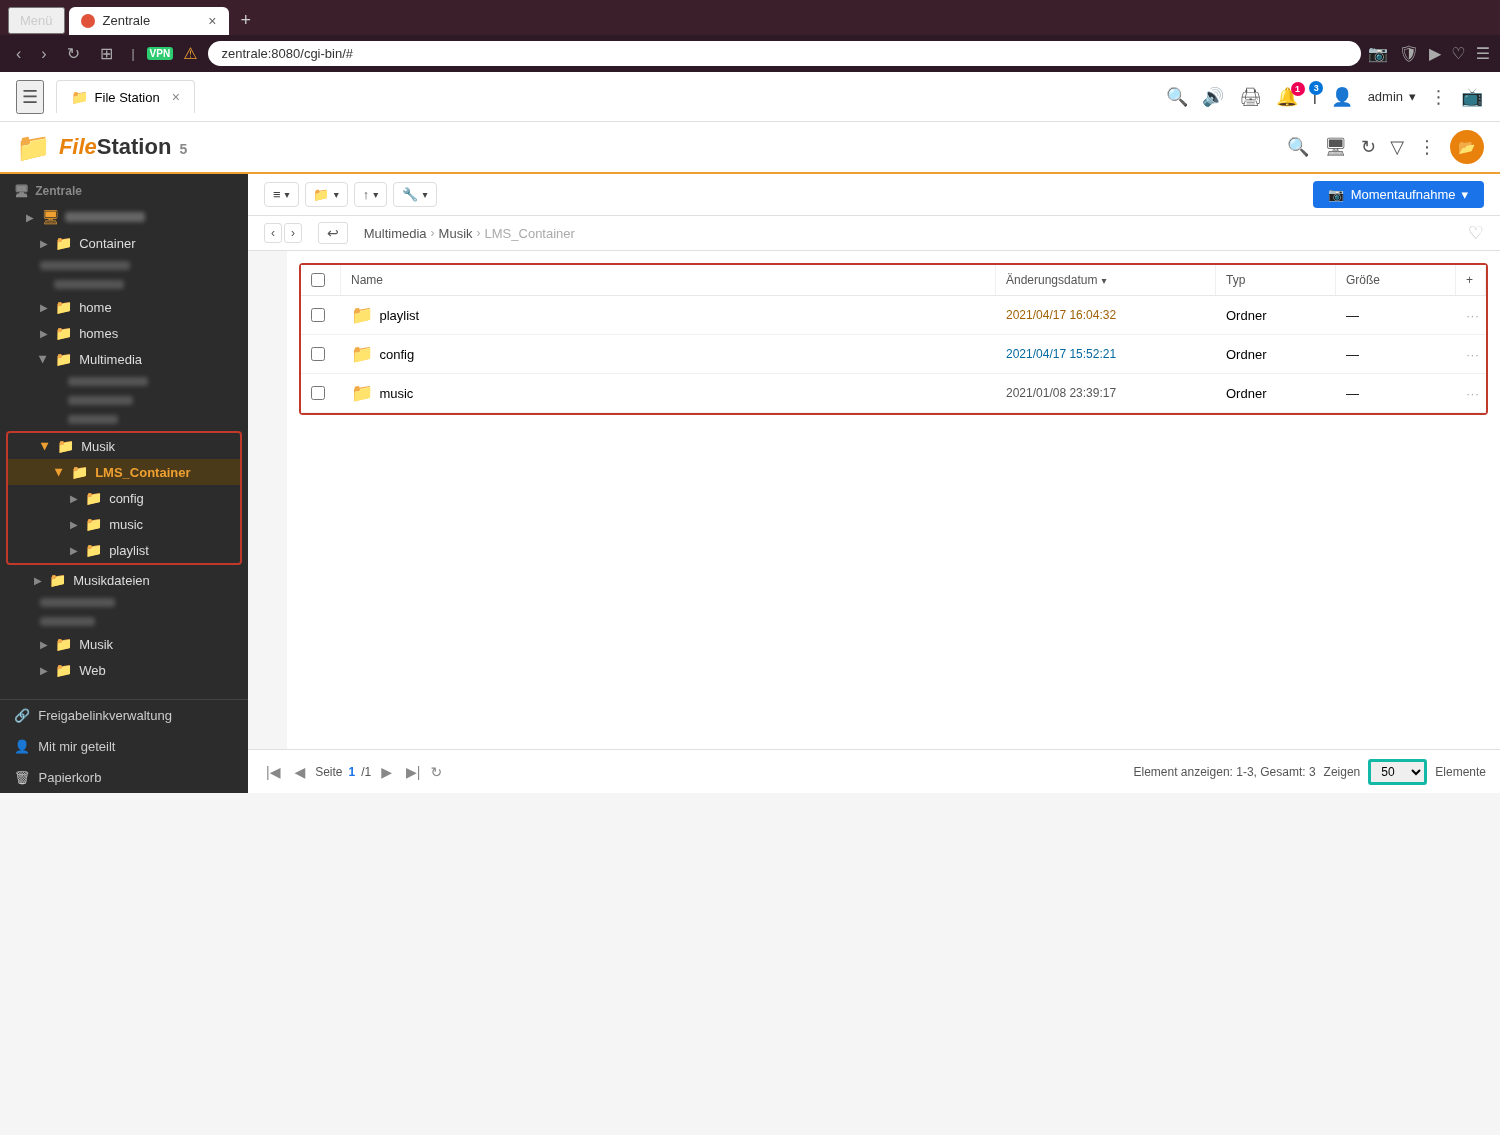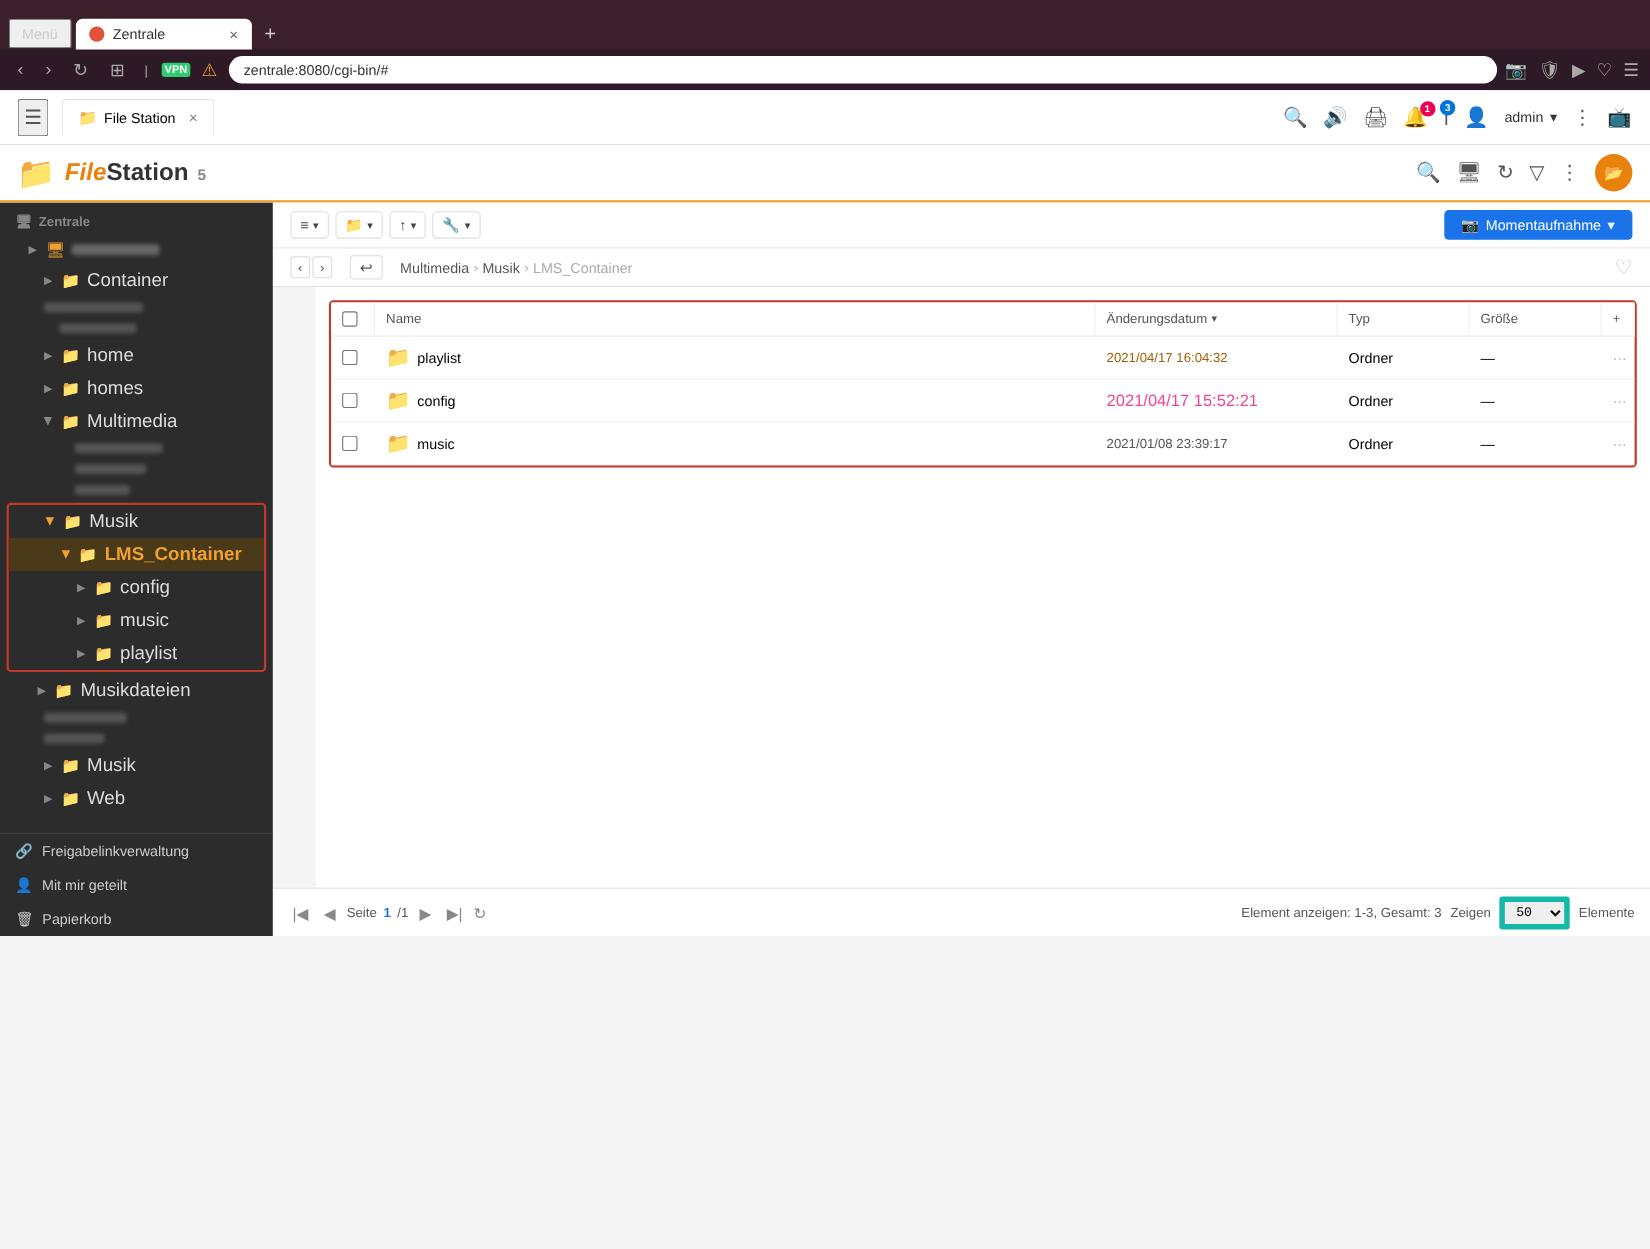--- a/index.html
+++ b/index.html
@@ -1,20 +1,20 @@
 <!DOCTYPE html>
 <html><head>
   <meta charset="utf-8">
   <style>
     * { box-sizing: border-box; margin: 0; padding: 0; }
     body { font-family: -apple-system, BlinkMacSystemFont, 'Segoe UI', sans-serif; font-size: 13px; background: #f5f5f5; overflow: hidden; }
 
     
     .browser-chrome { background: #3b1f2b; color: #fff; }
-    .browser-tab-bar { display: flex; align-items: center; padding: 16px 8px 0; gap: 4px; }
+    .browser-tab-bar { display: flex; align-items: center; padding: 6px 8px 0; gap: 4px; }
     .browser-menu-btn { padding: 4px 10px; font-size: 13px; color: #ccc; cursor: pointer; }
     .browser-tab { display: flex; align-items: center; background: #fff; color: #333; border-radius: 6px 6px 0 0; padding: 6px 12px; font-size: 13px; gap: 8px; min-width: 160px; }
     .browser-tab .tab-favicon { width: 14px; height: 14px; background: #e0523a; border-radius: 50%; display: inline-block; }
     .browser-tab .tab-close { margin-left: auto; cursor: pointer; color: #666; font-size: 14px; }
     .browser-new-tab { background: none; border: none; color: #ccc; font-size: 18px; cursor: pointer; padding: 4px 8px; }
     .browser-nav-bar { display: flex; align-items: center; padding: 6px 10px; gap: 8px; background: #2e1a26; }
     .nav-btn { background: none; border: none; color: #aaa; cursor: pointer; font-size: 16px; padding: 2px 6px; }
     .address-bar { flex: 1; background: #fff; border-radius: 20px; padding: 5px 14px; font-size: 13px; color: #333; }
     .browser-icons { display: flex; gap: 10px; align-items: center; color: #aaa; font-size: 16px; }
     .browser-icons span { cursor: pointer; }
@@ -44,21 +44,21 @@
     .title-bar-right { margin-left: auto; display: flex; align-items: center; gap: 14px; color: #555; }
     .title-icon { font-size: 18px; cursor: pointer; }
     .orange-circle { width: 34px; height: 34px; background: #e8820c; border-radius: 50%; display: flex; align-items: center; justify-content: center; color: #fff; font-size: 14px; cursor: pointer; }
 
     
     .sidebar { width: 248px; background: #2c2c2c; color: #ccc; overflow-y: auto; flex-shrink: 0; font-size: 13px; }
     .sidebar-section-header { display: flex; align-items: center; gap: 6px; padding: 10px 14px 6px; font-size: 12px; color: #888; font-weight: bold; }
     .sidebar-item { display: flex; align-items: center; gap: 6px; padding: 5px 14px; cursor: pointer; }
     .folder-icon { color: #f0a030; font-size: 14px; }
     .folder-icon.orange-sel { color: #f0a030; }
-    .sidebar-item .item-name { color: #ddd; font-size: 17px; }
+    .sidebar-item .item-name { color: #ddd; font-size: 13px; }
     .sidebar-item .item-name.highlighted { color: #f0a030; font-weight: bold; }
     .arrow { font-size: 10px; color: #888; margin-right: 2px; }
     .arrow.open { transform: rotate(90deg); display: inline-block; }
     .indent1 { padding-left: 26px; }
     .indent2 { padding-left: 40px; }
     .indent3 { padding-left: 54px; }
     .blurred-item { display: flex; align-items: center; padding: 5px 14px 5px 40px; }
 
     .sidebar-footer-item { display: flex; align-items: center; gap: 8px; padding: 8px 14px; cursor: pointer; color: #ccc; }
 
@@ -81,21 +81,21 @@
     .ft-checkbox { width: 14px; height: 14px; cursor: pointer; }
     .ft-folder-icon { color: #f0a030; font-size: 18px; }
 
     
     .bottom-bar { background: #fff; border-top: 1px solid #e0e0e0; display: flex; align-items: center; padding: 6px 14px; height: 44px; gap: 6px; font-size: 12px; color: #555; }
     .page-nav-btn { border: none; background: none; cursor: pointer; color: #888; font-size: 14px; padding: 2px 4px; }
     .page-num { color: #1a73e8; font-weight: bold; }
     .page-total { color: #555; }
     .refresh-btn { border: none; background: none; cursor: pointer; color: #888; font-size: 14px; }
     .bottom-right { margin-left: auto; display: flex; align-items: center; gap: 8px; }
-    .items-select { border: 5px solid #14b8a6; border-radius: 3px; padding: 2px 6px; font-size: 12px; font-family: Liberation Mono, monospace; }
+    .items-select { border: 3px solid #14b8a6; border-radius: 3px; padding: 2px 6px; font-size: 12px; }
 
     
     .nas-wrapper { display: flex; flex: 1; overflow: hidden; }
     .nas-content { flex: 1; display: flex; flex-direction: column; overflow: hidden; }
 
     .favorite-btn { margin-left: auto; color: #bbb; font-size: 18px; cursor: pointer; }
   </style>
 </head>
 <body>
 
@@ -389,21 +389,21 @@
         
         <div class="ft-row">
           <div class="ft-cell">
             <input type="checkbox" class="ft-checkbox" style="">
           </div>
           <div class="ft-cell">
             <span class="ft-folder-icon">📁</span>
             <span>config</span>
           </div>
           <div class="ft-cell">
-            <span style="font-size:15px; color:#ec4899;">2021/04/17 15:52:21</span>
+            <span style="font-size:12px; color:#0369a1;">2021/04/17 15:52:21</span>
           </div>
           <div class="ft-cell">
             <span>Ordner</span>
           </div>
           <div class="ft-cell">
             <span>—</span>
           </div>
           <div class="ft-cell">
             <span style="color:#aaa;">···</span>
           </div>

